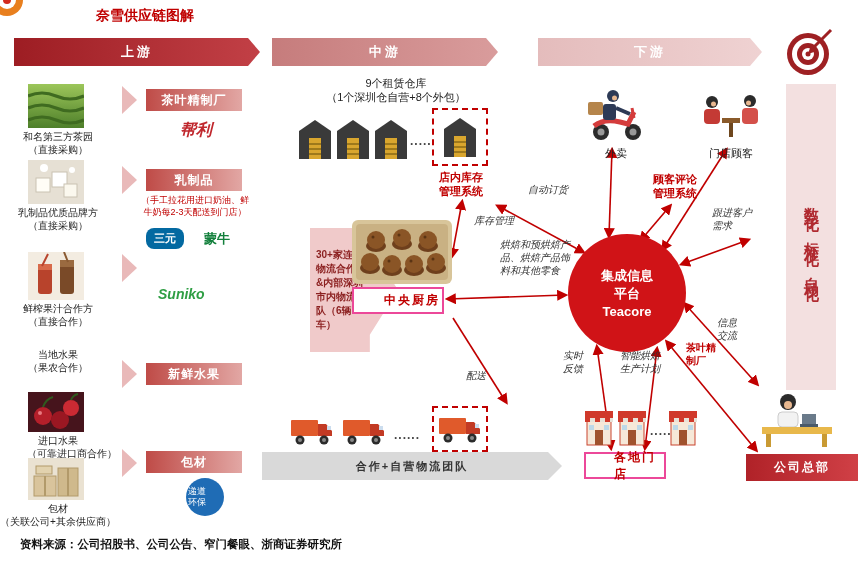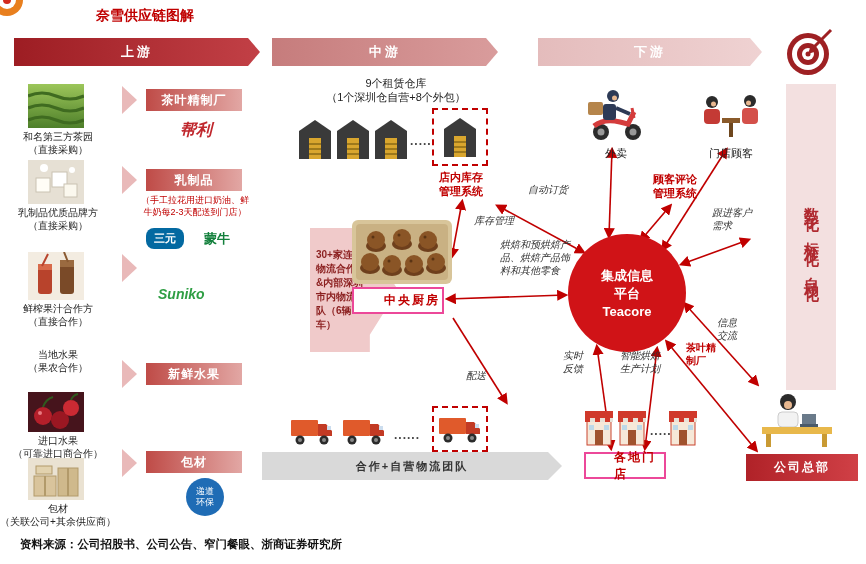--- a/index.html
+++ b/index.html
@@ -144,36 +144,36 @@
   <svg class="abs" style="left:28px;top:392px" width="56" height="40">
     <rect width="56" height="40" fill="#46141c"></rect>
     <circle cx="15" cy="24" r="9" fill="#b51f2a"></circle>
     <circle cx="32" cy="28" r="9" fill="#9a1722"></circle>
     <circle cx="43" cy="16" r="8" fill="#cb2a33"></circle>
     <path d="M15 15 q3 -8 10 -10" stroke="#2f5a1e" stroke-width="2" fill="none"></path>
     <path d="M43 8 q2 -5 7 -6" stroke="#2f5a1e" stroke-width="2" fill="none"></path>
     <circle cx="12" cy="21" r="2" fill="#e87a80"></circle>
   </svg>
   <div class="abs cap" style="left:0;top:434px">进口水果</div>
-  <div class="abs cap" style="left:0;top:447px">（可靠进口商合作）</div>
+  <div class="abs cap" style="left:14px;top:447px">（可靠进口商合作）</div>
 
   <svg class="abs" style="left:28px;top:458px" width="56" height="42">
     <rect width="56" height="42" fill="#eae2d2"></rect>
     <rect x="6" y="18" width="22" height="20" fill="#d9c49c" stroke="#b29a6a"></rect>
     <line x1="17" y1="18" x2="17" y2="38" stroke="#b29a6a" stroke-width="2"></line>
     <rect x="30" y="10" width="20" height="28" fill="#cfb98c" stroke="#b29a6a"></rect>
     <line x1="40" y1="10" x2="40" y2="38" stroke="#b29a6a" stroke-width="2"></line>
     <rect x="8" y="8" width="16" height="8" fill="#e2d2ae" stroke="#b29a6a"></rect>
   </svg>
   <div class="abs cap" style="left:0;top:502px">包材</div>
   <div class="abs cap" style="left:0;top:515px">（关联公司+其余供应商）</div>
   <div class="abs chev" style="left:122px;top:449px"></div>
   <div class="abs factory" style="left:146px;top:451px">包材</div>
   <div class="abs" style="left:186px;top:478px;width:38px;height:38px;border-radius:50%;background:#1f6cb5;color:#fff;
-       display:flex;align-items:center;justify-content:center">
+       display:flex;align-items:center;justify-content:flex-start">
     <span style="display:block;width:22px;font-size:9px;line-height:1.2;text-align:center">递道环保</span>
   </div>
 
   <div class="abs ctr" style="left:296px;top:76px;width:200px">
     <div class="t11">9个租赁仓库</div>
     <div class="t11">（1个深圳仓自营+8个外包）</div>
   </div>
 
   <svg class="abs" style="left:298px;top:118px" width="34" height="42">
     <path d="M1 13 L17 2 L33 13 L33 41 L1 41 Z" fill="#3a3a3a"></path>

